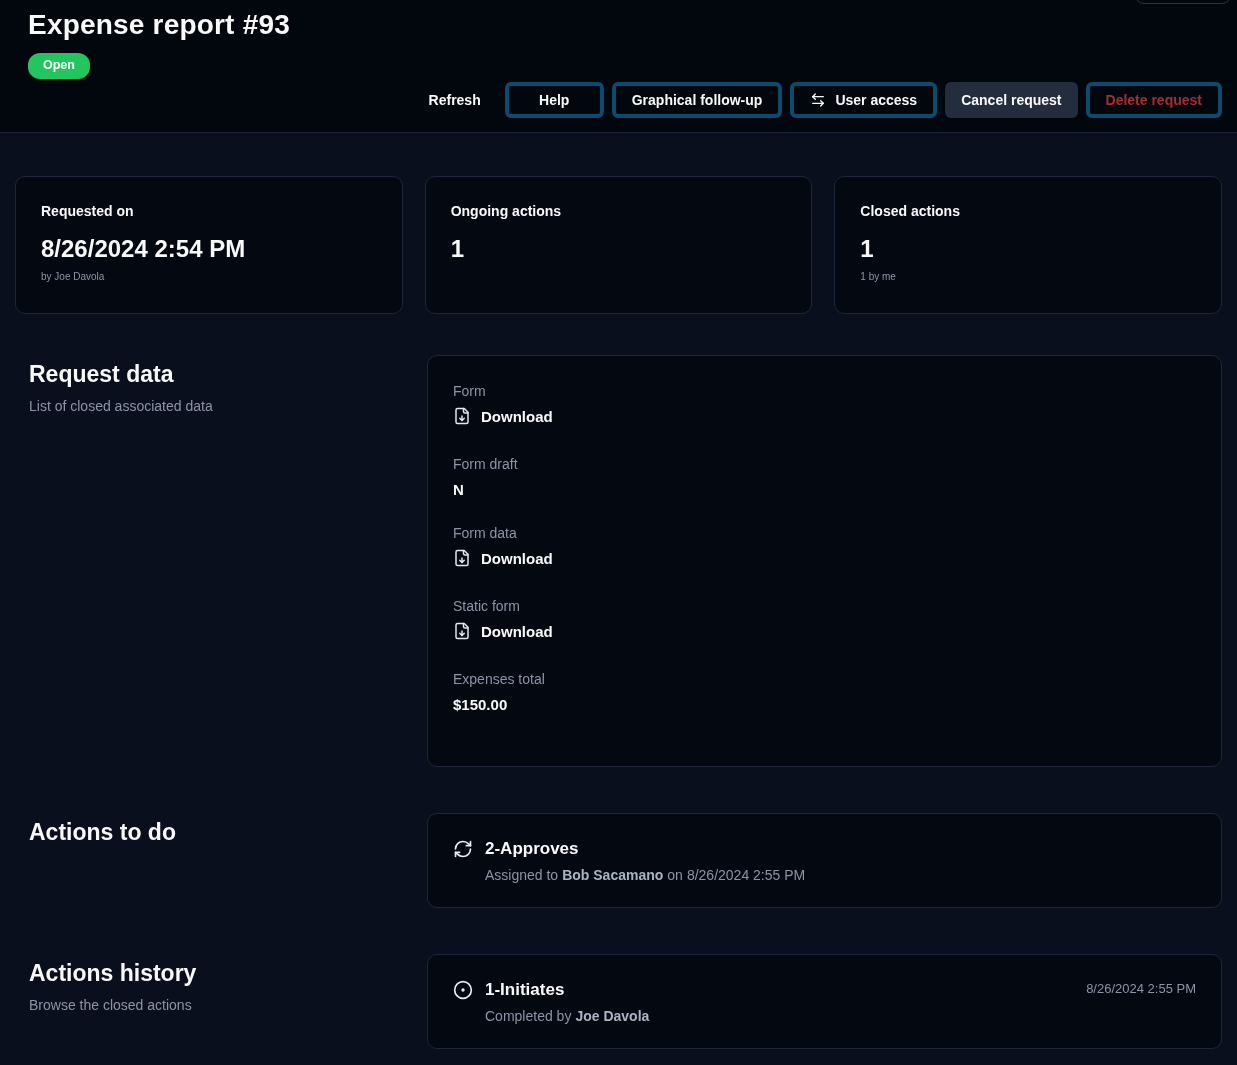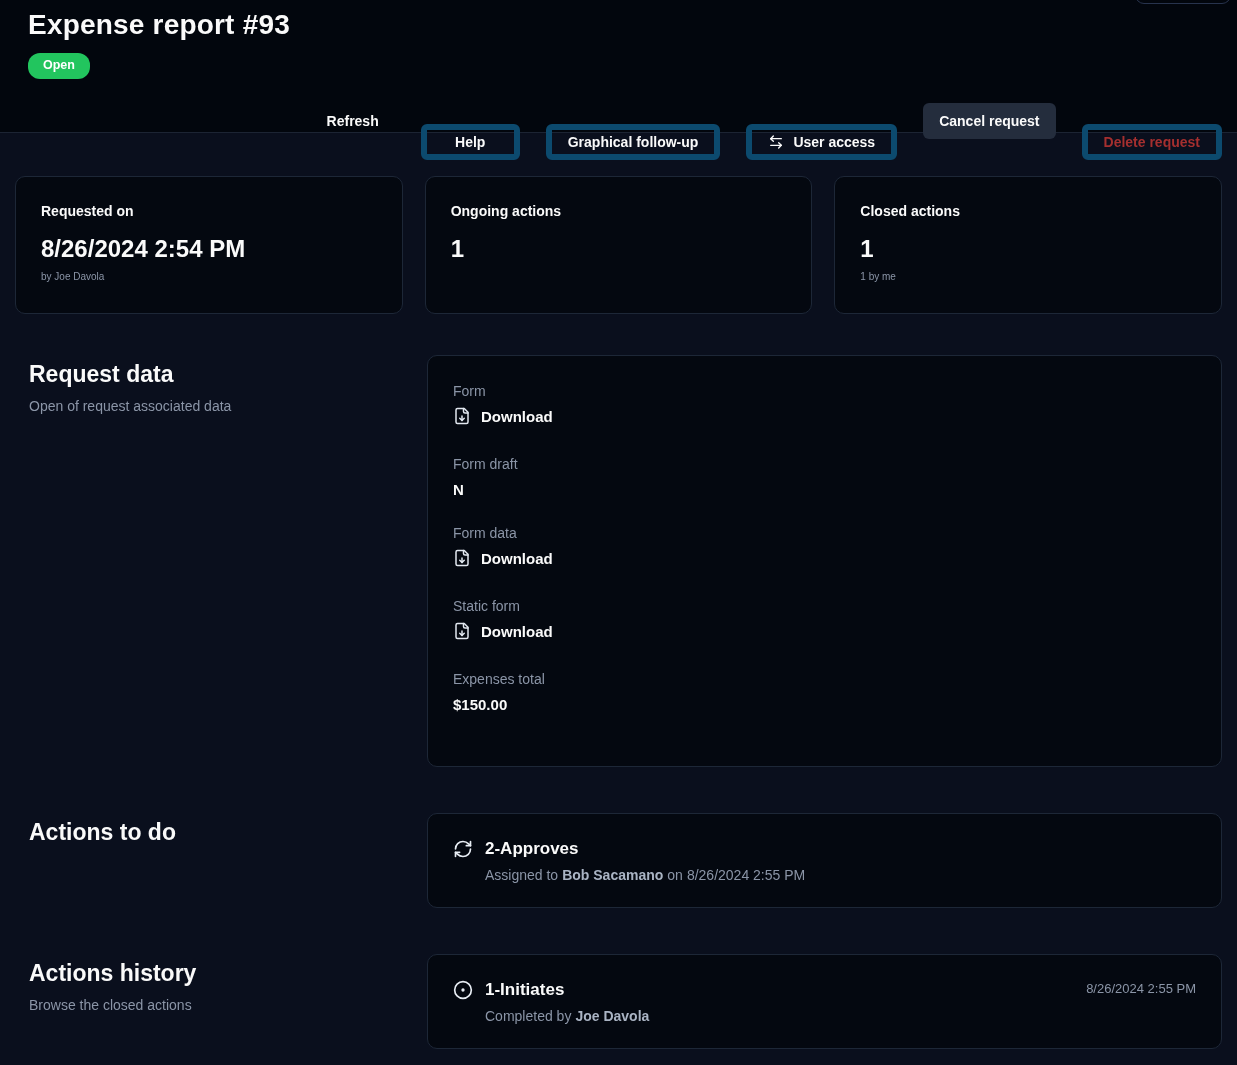--- a/index.html
+++ b/index.html
@@ -67,40 +67,40 @@
     line-height: 1;
     padding: 6px 15px 7px 15px;
     border-radius: 12px;
   }
   .toolbar {
     position: absolute;
     right: 15px;
     top: 82px;
     display: flex;
     align-items: center;
-    gap: 26px;
+    gap: 8px;
   }
   .btn {
     display: inline-flex;
     align-items: center;
     justify-content: center;
     gap: 9px;
     height: 36px;
     padding: 0 16px;
     font-family: "Liberation Sans", sans-serif;
     font-size: 14px;
     font-weight: 700;
     color: var(--foreground);
     background: transparent;
     border: none;
     border-radius: 6px;
     cursor: pointer;
     white-space: nowrap;
   }
-  .btn.outline { border: 6px solid #0c4a6e; margin-top: 42px; }
+  .btn.outline { border: 4px solid #0c4a6e; }
   .btn.solid { background: var(--primary-button-bg); }
   .btn.destructive { color: var(--destructive); }
   .btn.help-min { min-width: 99px; }
   .btn .icon { display: inline-flex; line-height: 0; }
 
   
   main { padding: 0 15px; }
 
   .cards-row {
     display: flex;
@@ -264,21 +264,21 @@
       <div class="card summary-card">
         <div class="card-title">Closed actions</div>
         <div class="card-value">1</div>
         <div class="card-sub">1 by me</div>
       </div>
     </div>
 
     <section class="section first">
       <div class="section-left">
         <h2>Request data</h2>
-        <p>Open of request associated data</p>
+        <p>List of closed associated data</p>
       </div>
       <div class="section-right">
         <div class="card data-card">
 
           <div class="field">
             <div class="field-label">Form</div>
             <a class="download-link">
               <span class="icon">
                 <svg width="18" height="18" viewBox="0 0 24 24" fill="none" stroke="currentColor" stroke-width="2" stroke-linecap="round" stroke-linejoin="round">
                     <path d="M15 2H6a2 2 0 0 0-2 2v16a2 2 0 0 0 2 2h12a2 2 0 0 0 2-2V7Z"></path>

